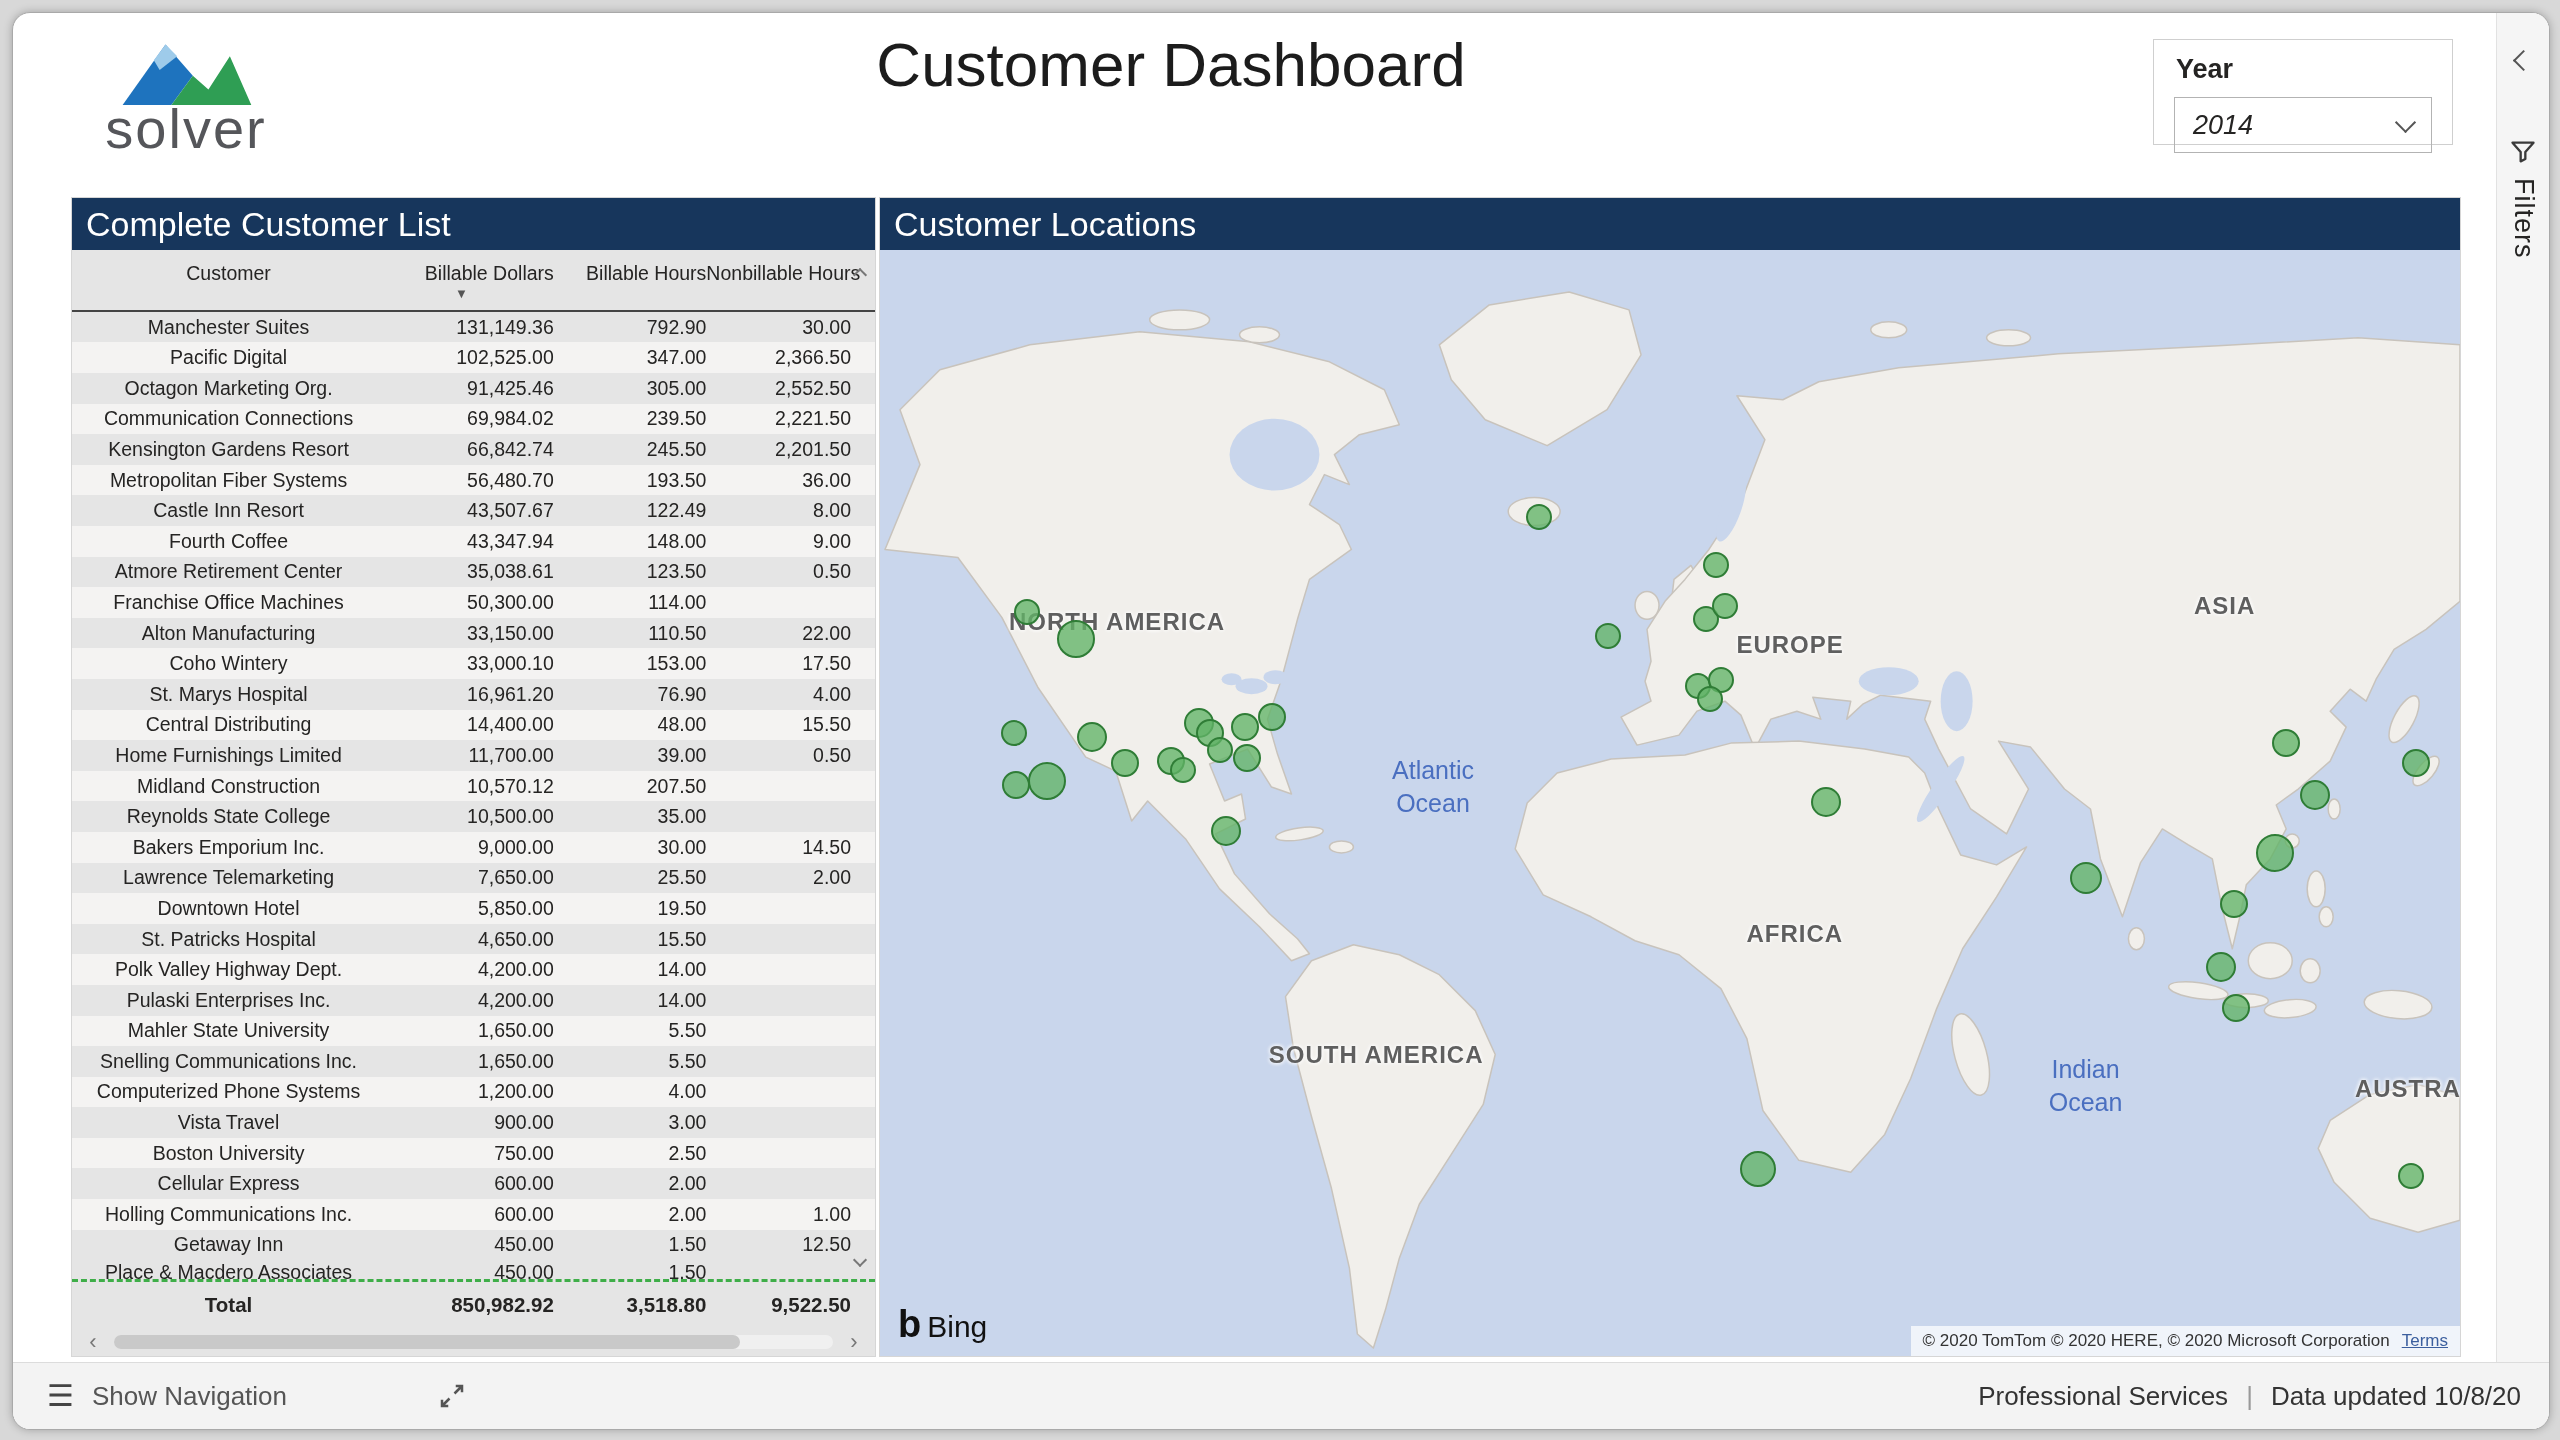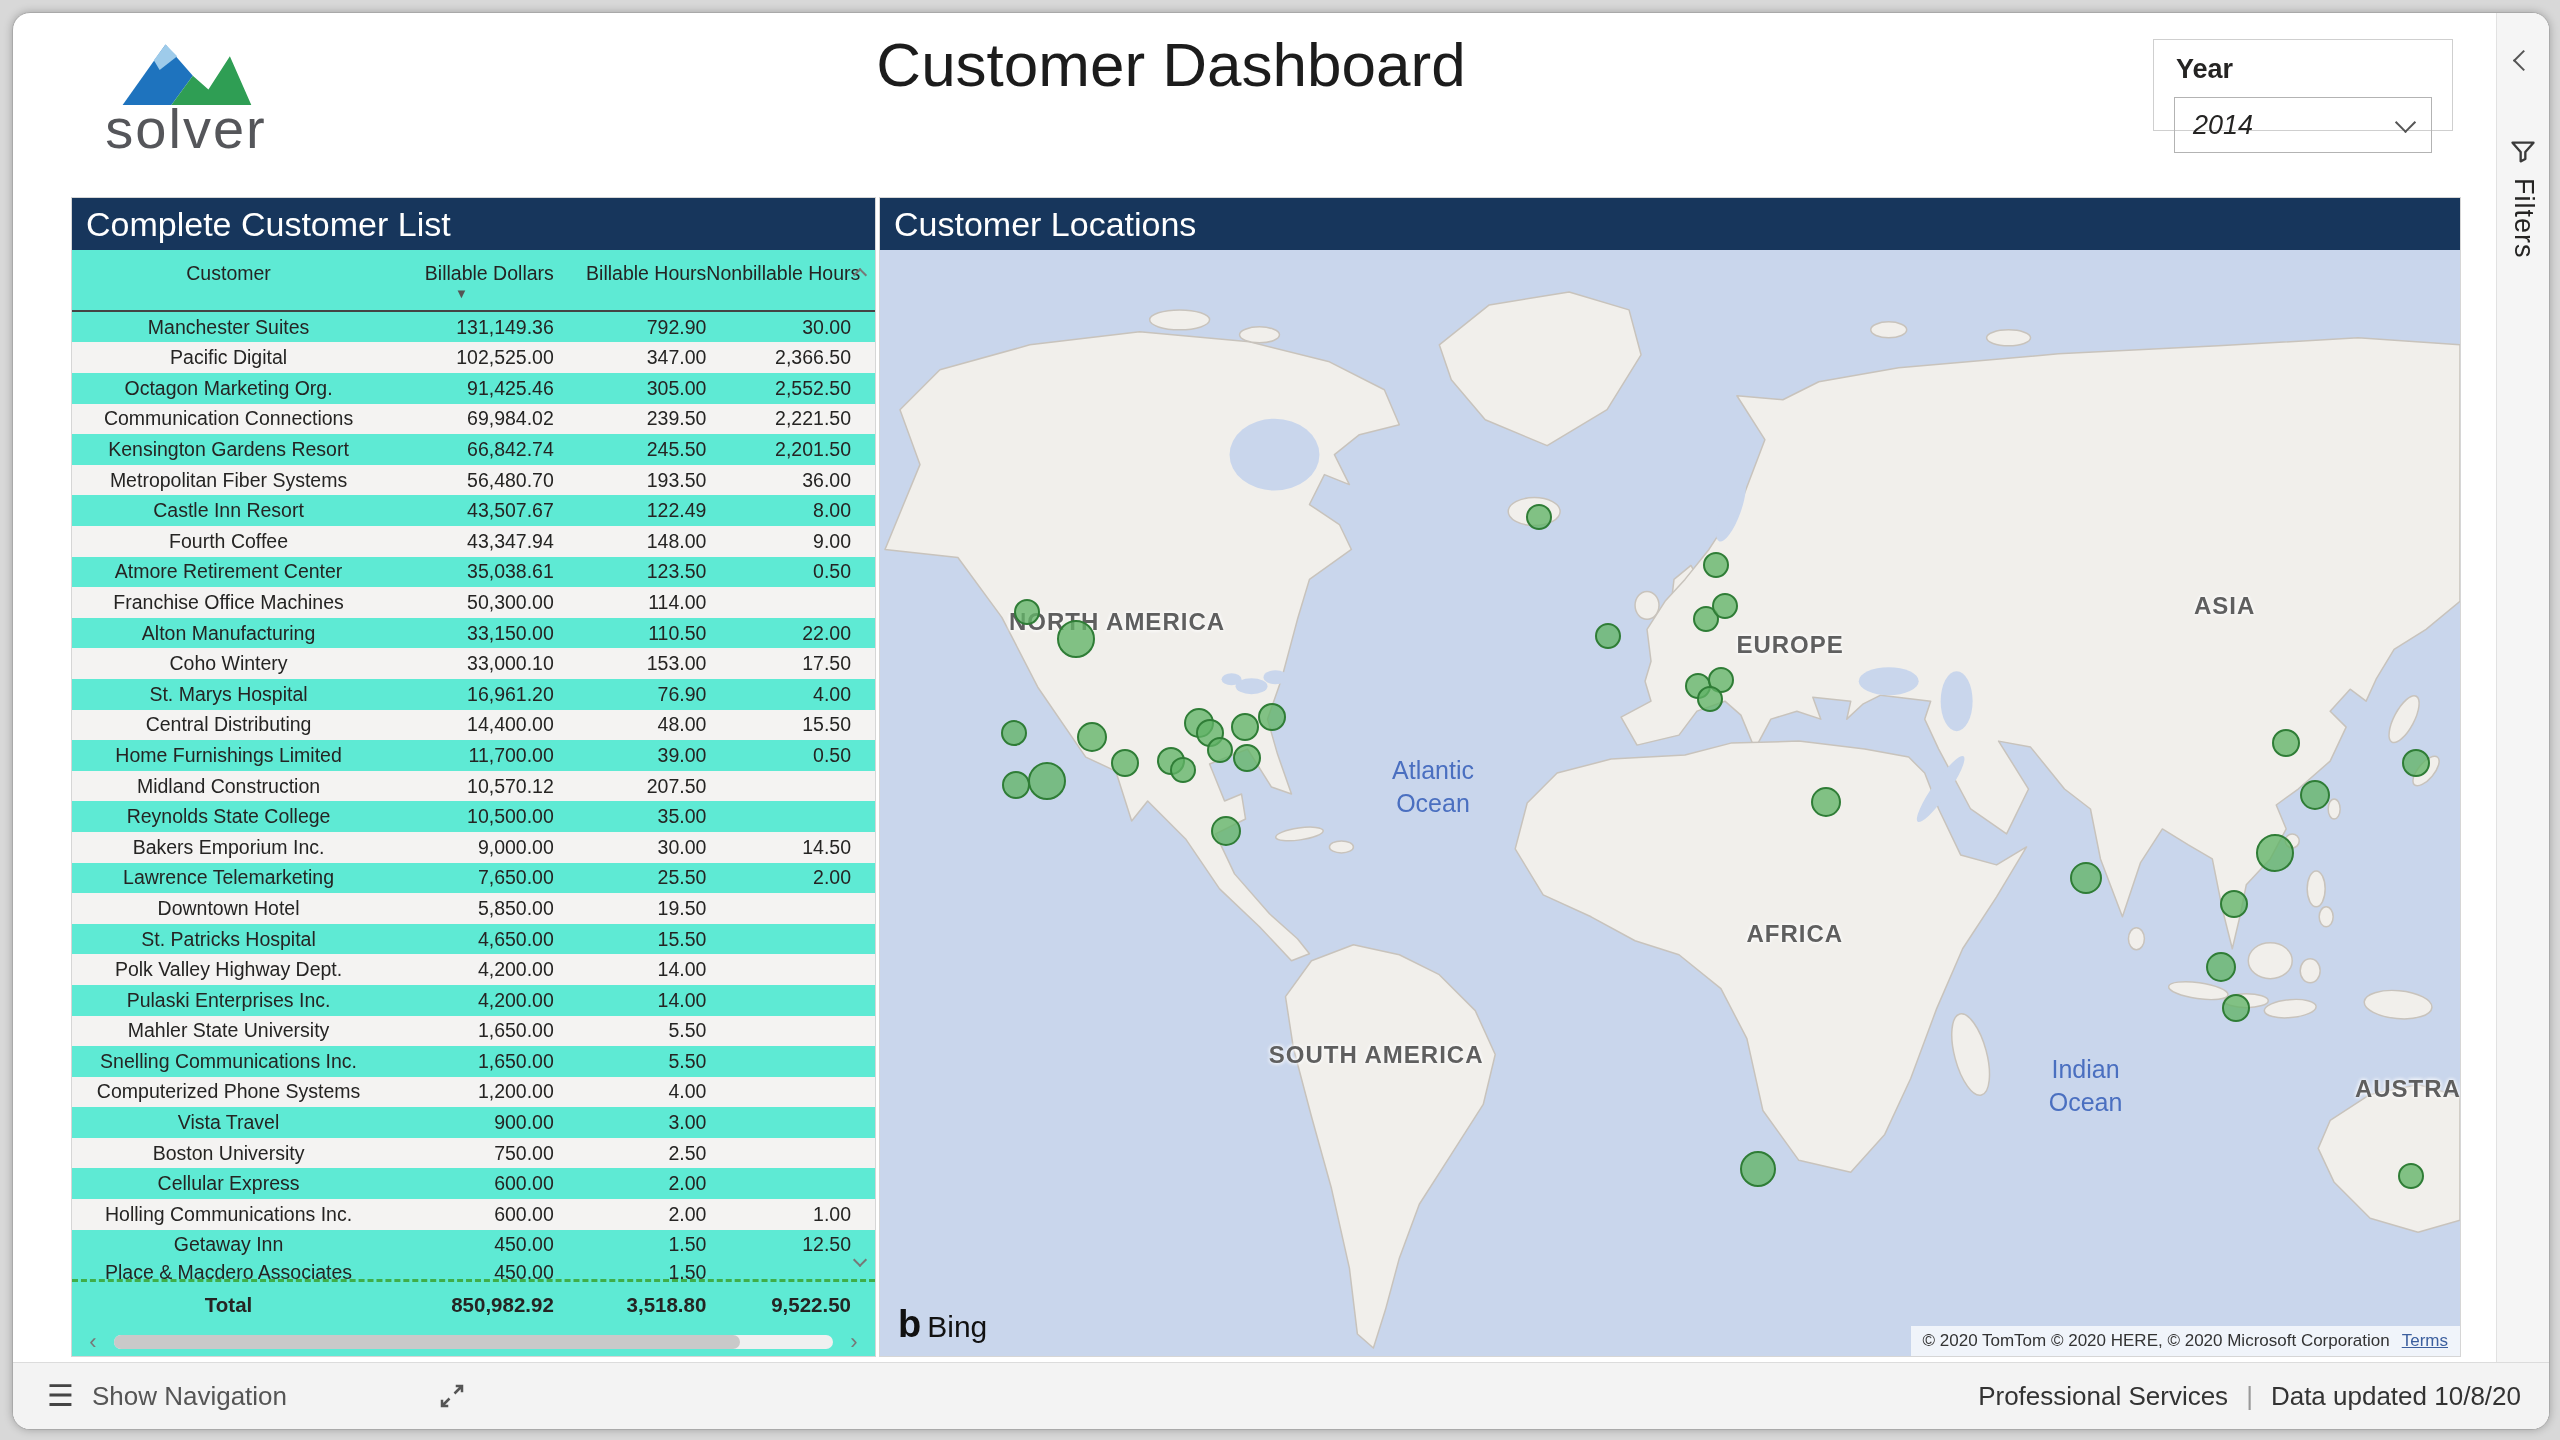--- a/index.html
+++ b/index.html
@@ -14,21 +14,21 @@
   }
   
   .logo{position:absolute;left:78px;top:16px;width:190px;height:160px;text-align:center;}
   .logo svg{display:block;margin:0 auto;}
   .logo-text{font-size:56px;color:#55565a;letter-spacing:2px;line-height:1;margin-top:-6px;}
   .main-title{
     position:absolute;top:16px;left:0;right:220px;text-align:center;
     font-size:62px;font-weight:400;color:#1c1c1c;
   }
   .year-box{
-    position:absolute;right:96px;top:26px;width:300px;height:92px;
+    position:absolute;right:96px;top:26px;width:300px;height:106px;
     border:1px solid #cfcfcf;background:#fff;box-sizing:border-box;
   }
   .year-label{margin:14px 0 0 22px;font-size:27px;font-weight:700;color:#252423;}
   .year-select{
     margin:12px 20px 0 20px;height:56px;border:1px solid #b3b3b3;box-sizing:border-box;
     display:flex;align-items:center;justify-content:space-between;padding:0 18px;
     font-size:27px;color:#252423;cursor:pointer;font-style:italic;
   }
   .chev{display:inline-block;width:13px;height:13px;border-right:2px solid #555;border-bottom:2px solid #555;}
   .chev.down{transform:rotate(45deg);margin-top:-6px;}
@@ -39,21 +39,21 @@
   .filters-pane{
     position:absolute;right:0;top:0;bottom:66px;width:52px;background:#f5f5f5;
     border-left:1px solid #e2e2e2;display:flex;flex-direction:column;align-items:center;
   }
   .filters-pane .collapse{margin-top:40px;cursor:pointer;}
   .filters-pane .funnel{margin-top:70px;cursor:pointer;}
   .filters-label{
     writing-mode:vertical-rl;font-size:27px;color:#252423;margin-top:12px;letter-spacing:1px;
   }
   
-  .panel{position:absolute;top:184px;background:#5eead4;border:1px solid #d6d6d6;box-sizing:border-box;}
+  .panel{position:absolute;top:184px;background:#e5e5e5;border:1px solid #d6d6d6;box-sizing:border-box;}
   .panel-left{left:58px;width:805px;height:1160px;}
   .panel-map{left:866px;width:1582px;height:1160px;}
   .panel-header{
     height:52px;background:var(--panel_header_bg,#17365c);color:#fff;
     display:flex;align-items:center;padding-left:14px;font-size:34px;
   }
   
   .table-wrap{position:relative;height:1106px;display:flex;flex-direction:column;font-size:19.5px;}
   .thead{display:flex;height:62px;box-sizing:border-box;padding-top:12px;border-bottom:2px solid #444;position:relative;}
   .hcell{font-size:19.5px;color:#252423;line-height:1.15;}

